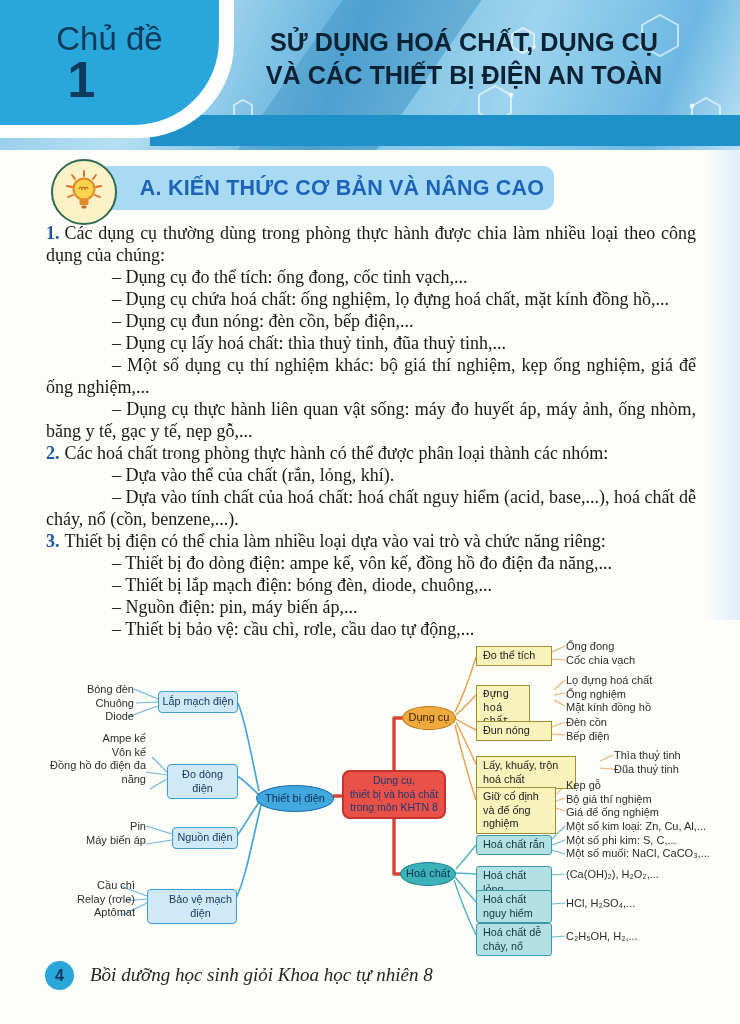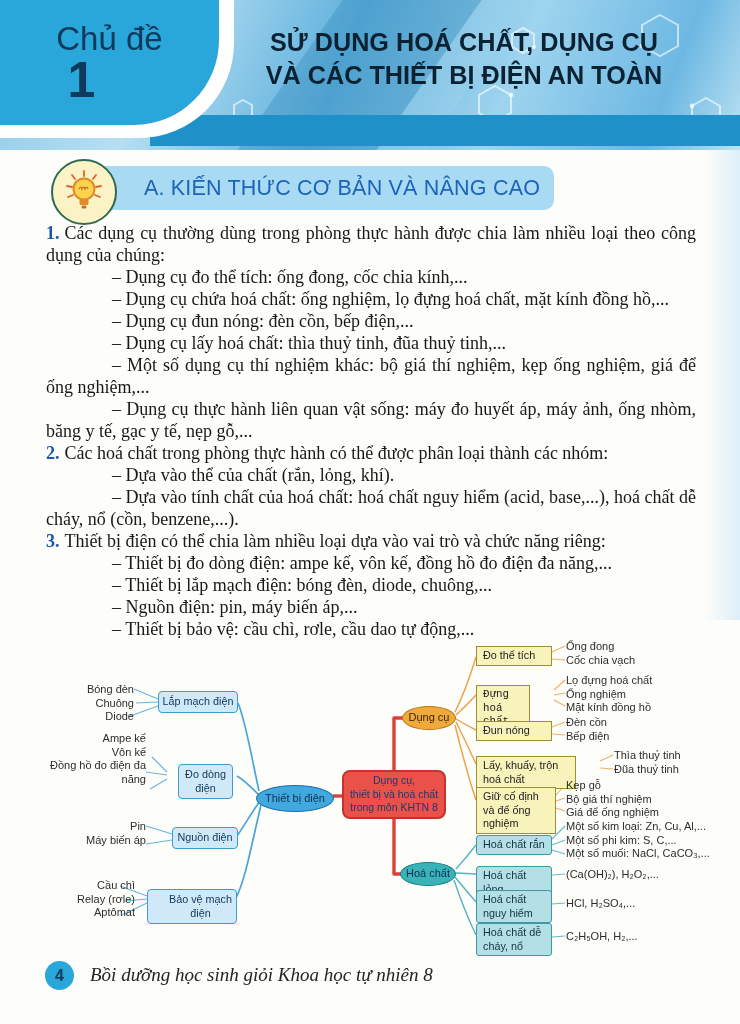--- a/index.html
+++ b/index.html
@@ -15,21 +15,21 @@
     border-bottom-right-radius:95px;}
   .chu-box{position:absolute;left:0;top:0;width:219px;height:125px;background:#29a6da;
     border-bottom-right-radius:85px;display:flex;flex-direction:column;align-items:center;justify-content:center;}
   .chu-label{font-size:33px;font-weight:normal;color:#0e3a5c;line-height:34px;}
   .chu-num{font-size:50px;font-weight:bold;color:#0e3a5c;line-height:48px;transform:translateX(-28px);}
   .header-title{position:absolute;left:252px;top:26px;width:424px;text-align:center;
     font-weight:bold;font-size:26px;line-height:33px;color:#0b2233;transform:scaleX(.97);}
 
   
   .banner{position:absolute;left:94px;top:166px;width:460px;height:44px;background:#a9daf4;border-radius:10px;}
-  .banner-title{line-height:44px;text-align:center;color:#1c64b8;font-weight:normal;font-size:21.5px;
+  .banner-title{line-height:44px;text-align:center;color:#1c64b8;font-weight:bold;font-size:21.5px;
     padding-left:36px;letter-spacing:.2px;border-radius:14px;}
   .bulb-circle{position:absolute;left:51px;top:159px;width:66px;height:66px;border-radius:50%;
     background:#fbf3c6;border:2.5px solid #2e6b52;box-sizing:border-box;
     display:flex;align-items:center;justify-content:center;z-index:2;}
 
   .tint{position:absolute;right:0;top:150px;width:36px;height:470px;
     background:linear-gradient(to right,rgba(190,225,246,0),rgba(190,225,246,.5));}
 
   
   .body-text{position:absolute;left:46px;top:222px;width:650px;
@@ -121,21 +121,21 @@
       <path d="M15,20 q2,-4 3,0 q2,-4 3,0 q2,-4 3,0" fill="none" stroke="#c96a20" stroke-width="1.2"></path>
       <rect x="15.5" y="30" width="9" height="6" rx="1.5" fill="#e08a28"></rect>
       <rect x="17.5" y="36.5" width="5" height="3" rx="1.5" fill="#c96a20"></rect>
     </svg>
   </div>
 
   <div class="tint"></div>
 
   <div class="body-text">
     <p><span class="pnum">1.</span><span>Các dụng cụ thường dùng trong phòng thực hành được chia làm nhiều loại theo công dụng của chúng:</span></p>
-    <p class="dash"><span>– Dụng cụ đo thể tích: ống đong, cốc chia kính,...</span></p>
+    <p class="dash"><span>– Dụng cụ đo thể tích: ống đong, cốc tinh vạch,...</span></p>
     <p class="dash"><span>– Dụng cụ chứa hoá chất: ống nghiệm, lọ đựng hoá chất, mặt kính đồng hồ,...</span></p>
     <p class="dash"><span>– Dụng cụ đun nóng: đèn cồn, bếp điện,...</span></p>
     <p class="dash"><span>– Dụng cụ lấy hoá chất: thìa thuỷ tinh, đũa thuỷ tinh,...</span></p>
     <p class="dash"><span>– Một số dụng cụ thí nghiệm khác: bộ giá thí nghiệm, kẹp ống nghiệm, giá để ống nghiệm,...</span></p>
     <p class="dash"><span>– Dụng cụ thực hành liên quan vật sống: máy đo huyết áp, máy ảnh, ống nhòm, băng y tế, gạc y tế, nẹp gỗ,...</span></p>
     <p><span class="pnum">2.</span><span>Các hoá chất trong phòng thực hành có thể được phân loại thành các nhóm:</span></p>
     <p class="dash"><span>– Dựa vào thể của chất (rắn, lỏng, khí).</span></p>
     <p class="dash"><span>– Dựa vào tính chất của hoá chất: hoá chất nguy hiểm (acid, base,...), hoá chất dễ cháy, nổ (cồn, benzene,...).</span></p>
     <p><span class="pnum">3.</span><span>Thiết bị điện có thể chia làm nhiều loại dựa vào vai trò và chức năng riêng:</span></p>
     <p class="dash"><span>– Thiết bị đo dòng điện: ampe kế, vôn kế, đồng hồ đo điện đa năng,...</span></p>
@@ -220,21 +220,21 @@
     <div>Pin</div>
     <div>Máy biến áp</div>
   </div>
   <div class="mm mm-lbl-left" style="left:50px;top:879px;width:85px;">
     <div>Cầu chì</div>
     <div>Relay (rơle)</div>
     <div>Aptômat</div>
   </div>
 
   <div class="mm mm-box-blue" style="left:158px;top:691px;width:80px;">Lắp mạch điện</div>
-  <div class="mm mm-box-blue" style="left:167px;top:764px;width:55px;margin-left:11px;">Đo dòng điện</div>
+  <div class="mm mm-box-blue" style="left:167px;top:764px;width:71px;">Đo dòng điện</div>
   <div class="mm mm-box-blue" style="left:172px;top:827px;width:66px;">Nguồn điện</div>
   <div class="mm mm-box-blue" style="left:147px;top:889px;width:90px;padding-left:20px;">Bảo vệ mạch điện</div>
 
   <div class="mm mm-ellipse mm-hub-blue" style="left:256px;top:785px;width:78px;height:27px;">Thiết bị điện</div>
   <div class="mm mm-center" style="left:342px;top:770px;width:104px;height:49px;">
     <span>Dụng cụ,</span>
     <span>thiết bị và hoá chất</span>
     <span>trong môn KHTN 8</span>
   </div>
   <div class="mm mm-ellipse mm-hub-orange" style="left:402px;top:706px;width:54px;height:24px;">Dụng cụ</div>

